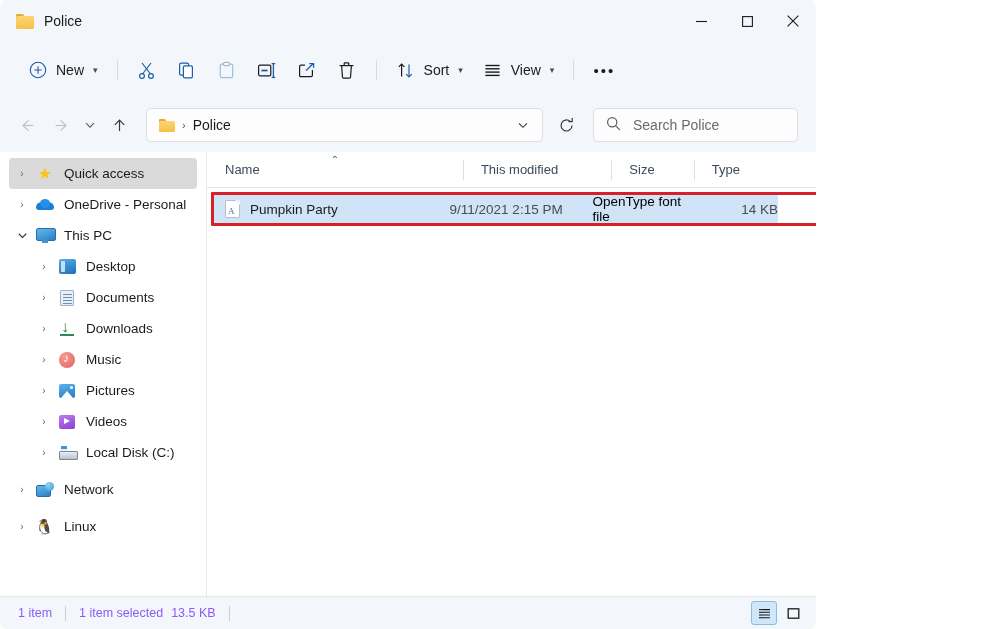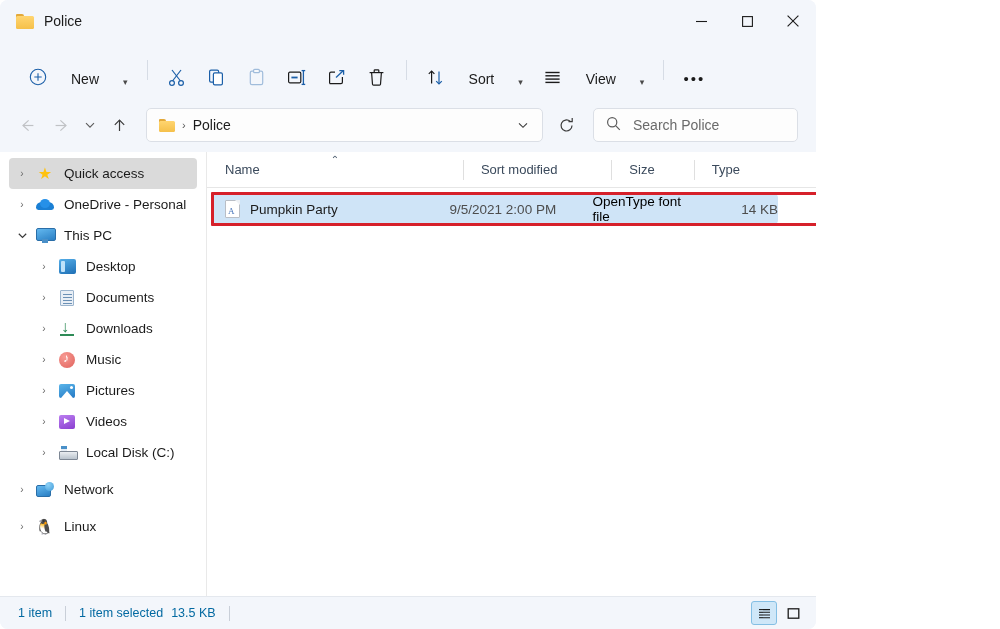--- a/index.html
+++ b/index.html
@@ -51,21 +51,21 @@
 
   
   .toolbar {
     height: 56px; min-height: 56px;
     display: flex; align-items: center;
     padding: 0 18px;
     background: #f3f6fb;
   }
   .tb-item {
     height: 34px;
-    display: flex; align-items: flex-end; gap: 23px;
+    display: flex; align-items: center; gap: 8px;
     padding: 0 10px;
     border-radius: 5px;
     cursor: default;
     color: #1b1b1b; font-size: 14px;
   }
   .tb-item.disabled { opacity: .38; }
   .tb-icon { width: 20px; height: 20px; display: flex; align-items: center; justify-content: center; }
   .tb-sep { width: 1px; height: 20px; background: #d6dce5; margin: 0 9px; }
   .chev-sm { font-size: 9px; color: #4a4a4a; margin-left: 1px; }
 
@@ -297,21 +297,21 @@
   }
 
   
   .statusbar {
     height: 33px; min-height: 33px;
     display: flex; align-items: center;
     background: #f3f6fb;
     border-top: 1px solid #e4e8ee;
     padding: 0 10px 0 18px;
   }
-  .status-text { font-size: 12.5px; color: #0369a1; }
+  .status-text { font-size: 12.5px; color: #8b5cf6; }
   .status-sep { width: 1px; height: 15px; background: #c9cfd8; margin: 0 13px; }
   .status-right { margin-left: auto; display: flex; gap: 3px; align-items: center; }
   .view-btn {
     width: 26px; height: 24px;
     display: flex; align-items: center; justify-content: center;
     border-radius: 3px; cursor: default;
   }
   .view-btn.active { background: #cfe7f8; border: 1px solid #84bfe4; }
 </style>
 </head>
@@ -625,38 +625,38 @@
     </div>
 
     <div class="filelist">
 
       <div class="col-header">
         <div class="col col-name">
           <span class="sort-caret">⌃</span>
           <span>Name</span>
         </div>
         <div class="col col-date">
-          <span>Sort modified</span>
+          <span>This modified</span>
         </div>
         <div class="col col-size">
           <span>Size</span>
         </div>
         <div class="col col-type">
           <span>Type</span>
         </div>
         <div class="col-end"></div>
       </div>
 
       <div class="rows">
         <div class="file-row selected">
           <span class="cell cell-name">
             <span class="font-ico"></span>
             <span>Pumpkin Party</span>
           </span>
-          <span class="cell cell-date">9/5/2021 2:00 PM</span>
+          <span class="cell cell-date">9/11/2021 2:15 PM</span>
           <span class="cell cell-type">OpenType font file</span>
           <span class="cell cell-size">14 KB</span>
         </div>
       </div>
 
       <div class="annot" style="left: 4px; top: 40px; width: 753px; height: 34px; border-color: rgb(214, 32, 42);"></div>
     </div>
   </div>
 
   <div class="statusbar">

